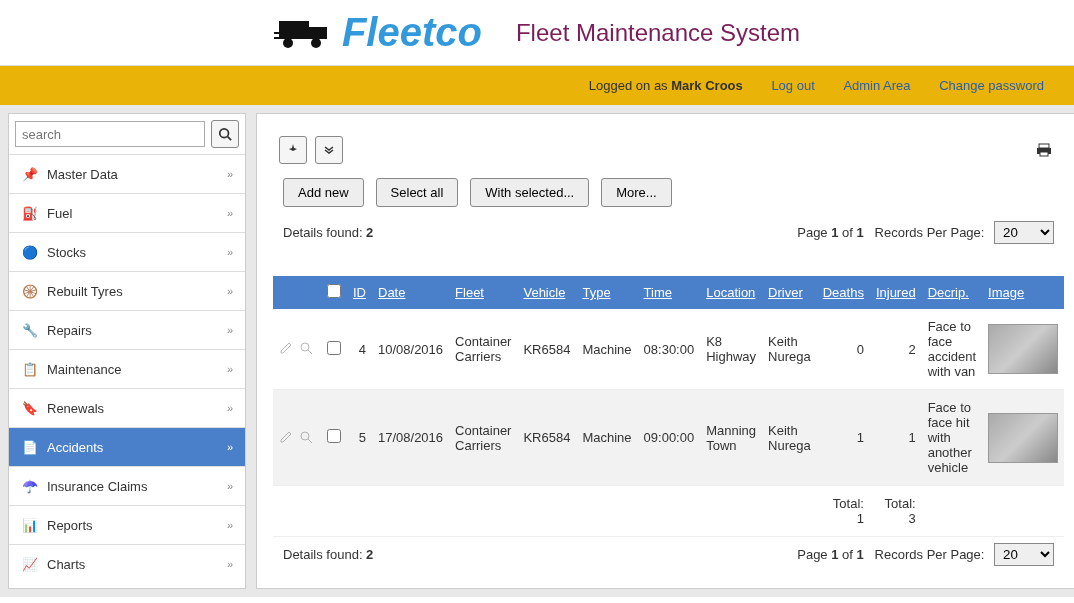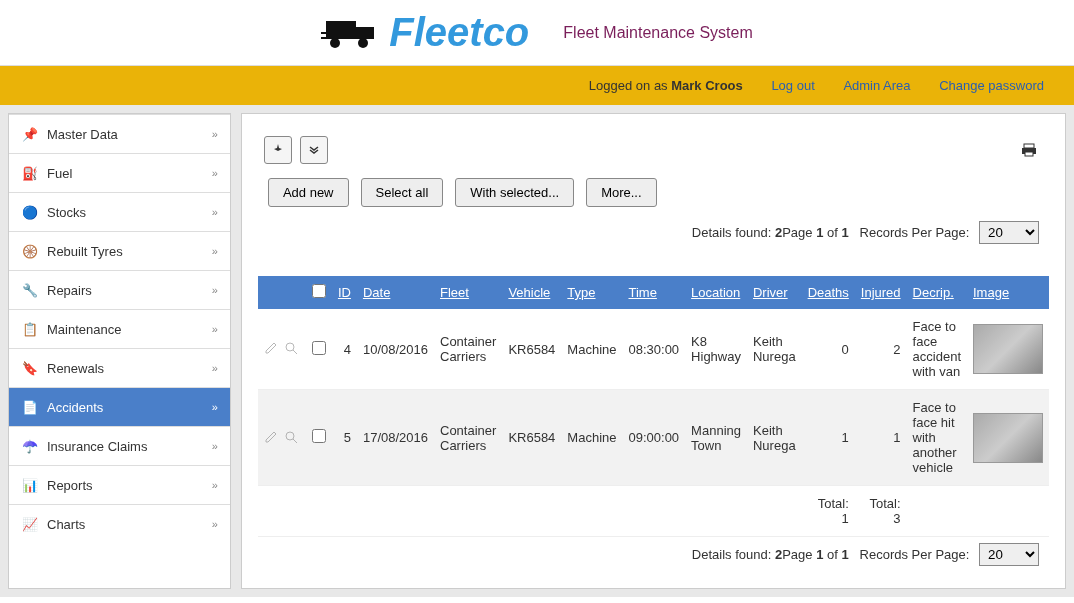--- a/index.html
+++ b/index.html
@@ -1,41 +1,41 @@
 <!DOCTYPE html>
 <html><head>
 <meta charset="utf-8">
 <style>
 * { box-sizing: border-box; margin: 0; padding: 0; }
 body { font-family: Arial, sans-serif; font-size: 13px; color: #333; background: #fff; }
 .header { display: flex; align-items: center; justify-content: center; padding: 10px 0; border-bottom: 1px solid #ddd; }
 .logo-block { display: flex; align-items: center; gap: 8px; }
 .truck-icon { width: 60px; height: 40px; }
 .logo-text { font-size: 40px; font-weight: bold; color: #3399dd; font-style: italic; }
-.tagline { font-size: 16px; color: #7a1e5a; margin-left: 26px; }
+.tagline { font-size: 24px; color: #7a1e5a; margin-left: 26px; }
 .userbar { background: #eab308; padding: 12px 30px; text-align: right; font-size: 13px; color: #333; }
 .userbar a { color: #2a5fb0; text-decoration: none; margin-left: 25px; cursor: pointer; }
 .userbar .username { font-weight: bold; }
 .main-wrap { display: flex; padding: 8px; gap: 10px; background: #e8e8e8; }
 .sidebar { width: 260px; background: #fff; border: 1px solid #ccc; }
 .search-row { display: flex; gap: 6px; padding: 6px; align-items: center; }
 .search-input { flex: 1; height: 26px; padding: 0 6px; border: 1px solid #aaa; font-size: 13px; color: #888; }
 .icon-btn { width: 28px; height: 28px; border: 1px solid #888; background: #f5f5f5; display: inline-flex; align-items: center; justify-content: center; cursor: pointer; border-radius: 3px; }
 .nav-item { display: flex; align-items: center; justify-content: space-between; padding: 10px 12px; border-top: 1px solid #ddd; cursor: pointer; background: #fff; }
 .nav-item.active { background: #4a7fc9; color: #fff; }
 .nav-left { display: flex; align-items: center; gap: 8px; }
 .nav-icon { width: 18px; height: 18px; display: inline-flex; align-items: center; justify-content: center; }
 .chevron { color: #888; font-size: 11px; }
 .nav-item.active .chevron { color: #fff; }
 .content { flex: 1; background: #fff; border: 1px solid #ccc; padding: 16px; }
 .toolbar-row { display: flex; align-items: center; gap: 8px; padding: 6px; }
 .toolbar-row .spacer { flex: 1; }
 .btn { padding: 6px 14px; border: 1px solid #888; background: #eee; border-radius: 3px; cursor: pointer; font-size: 13px; }
 .action-row { display: flex; gap: 12px; padding: 8px 10px; }
-.info-row { display: flex; justify-content: flex-end; align-items: center; padding: 6px 10px; font-size: 13px; }
+.info-row { display: flex; justify-content: space-between; align-items: center; padding: 6px 10px; font-size: 13px; }
 .info-left b, .info-right b { font-weight: bold; }
 .records-select { border: 1px solid #888; padding: 2px 4px; margin-left: 6px; width: 60px; }
 table.data { width: 100%; border-collapse: collapse; margin-top: 26px; }
 table.data thead th { background: #4a7fc9; color: #fff; padding: 8px 6px; text-align: left; font-weight: normal; font-size: 13px; text-decoration: underline; cursor: pointer; }
 table.data thead th.nohdr { text-decoration: none; }
 table.data tbody td { padding: 10px 6px; vertical-align: middle; font-size: 13px; border-bottom: 1px solid #eee; }
 table.data tbody tr.alt { background: #f2f2f2; }
 .row-icons { display: flex; gap: 4px; }
 .row-icons span { width: 16px; height: 16px; display: inline-block; opacity: 0.6; cursor: pointer; }
 .thumb { width: 70px; height: 50px; background: linear-gradient(135deg, #aaa 0%, #ccc 50%, #888 100%); border: 1px solid #999; }
@@ -63,20 +63,29 @@
 
 <div class="userbar">
   <span>Logged on as </span><span class="username">Mark Croos</span>
   <a>Log out</a>
   <a>Admin Area</a>
   <a>Change password</a>
 </div>
 
 <div class="main-wrap">
   <div class="sidebar">
+    <div class="search-row">
+      <input class="search-input" placeholder="search" style="">
+      <span class="icon-btn">
+        <svg width="14" height="14" viewBox="0 0 16 16">
+            <circle cx="7" cy="7" r="5" fill="none" stroke="#333" stroke-width="2"></circle>
+            <line x1="11" y1="11" x2="15" y2="15" stroke="#333" stroke-width="2"></line>
+          </svg>
+      </span>
+    </div>
     <div id="nav-list">
         <div class="nav-item">
           <span class="nav-left">
             <span class="nav-icon" style="color:#6b3">📌</span>
             <span>Master Data</span>
           </span>
           <span class="chevron">»</span>
         </div>
         <div class="nav-item">
           <span class="nav-left">

